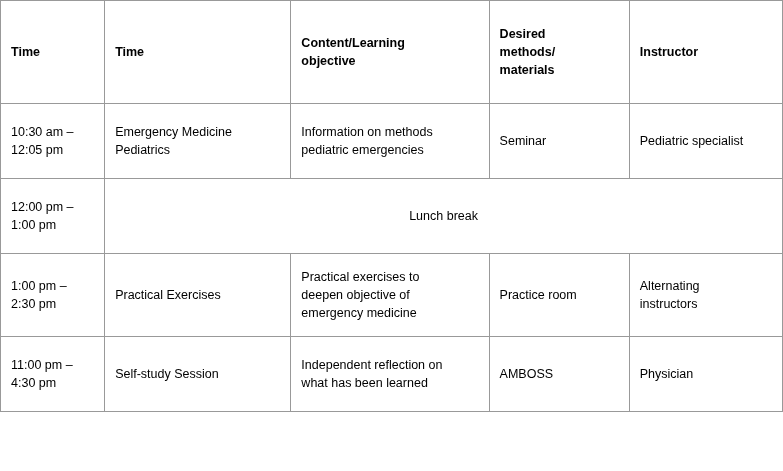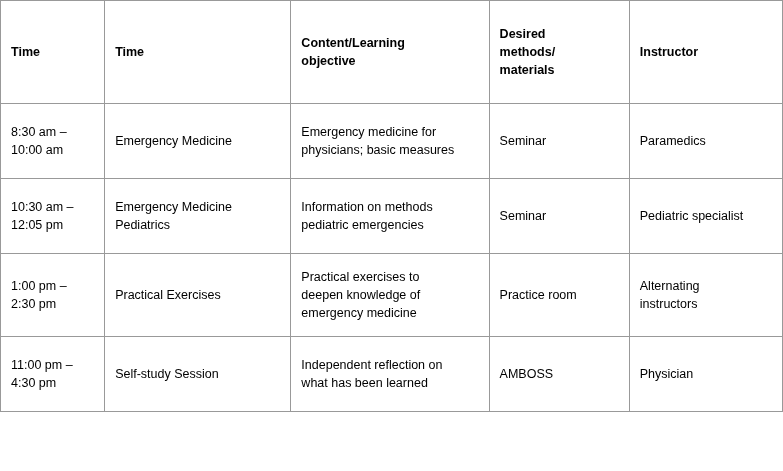--- a/index.html
+++ b/index.html
@@ -75,39 +75,20 @@
       <td>
         <div>Desired</div>
         <div>methods/</div>
         <div>materials</div>
       </td>
       <td>
         <span>Instructor</span>
       </td>
     </tr>
 
-    <tr class="body-row">
-      <td class="time-cell">
-        <div>8:30 am –</div>
-        <div>10:00 am</div>
-      </td>
-      <td>
-        <span>Emergency Medicine</span>
-      </td>
-      <td>
-        <div>Emergency medicine for</div>
-        <div>physicians; basic measures</div>
-      </td>
-      <td>
-        <span>Seminar</span>
-      </td>
-      <td>
-        <span>Paramedics</span>
-      </td>
-    </tr>
 
     <tr class="body-row">
       <td class="time-cell">
         <div>10:30 am –</div>
         <div>12:05 pm</div>
       </td>
       <td>
         <div>Emergency Medicine</div>
         <div>Pediatrics</div>
       </td>
@@ -116,32 +97,41 @@
         <div>pediatric emergencies</div>
       </td>
       <td>
         <span>Seminar</span>
       </td>
       <td>
         <span>Pediatric specialist</span>
       </td>
     </tr>
 
+    <tr class="body-row">
+      <td class="time-cell">
+        <div>12:00 pm –</div>
+        <div>1:00 pm</div>
+      </td>
+      <td class="lunch-cell" colspan="4">
+        <span>Lunch break</span>
+      </td>
+    </tr>
 
     <tr class="row-tall">
       <td class="time-cell">
         <div>1:00 pm –</div>
         <div>2:30 pm</div>
       </td>
       <td>
         <span>Practical Exercises</span>
       </td>
       <td>
         <div>Practical exercises to</div>
-        <div>deepen knowledge of</div>
+        <div>deepen objective of</div>
         <div>emergency medicine</div>
       </td>
       <td>
         <span>Practice room</span>
       </td>
       <td>
         <div>Alternating</div>
         <div>instructors</div>
       </td>
     </tr>

